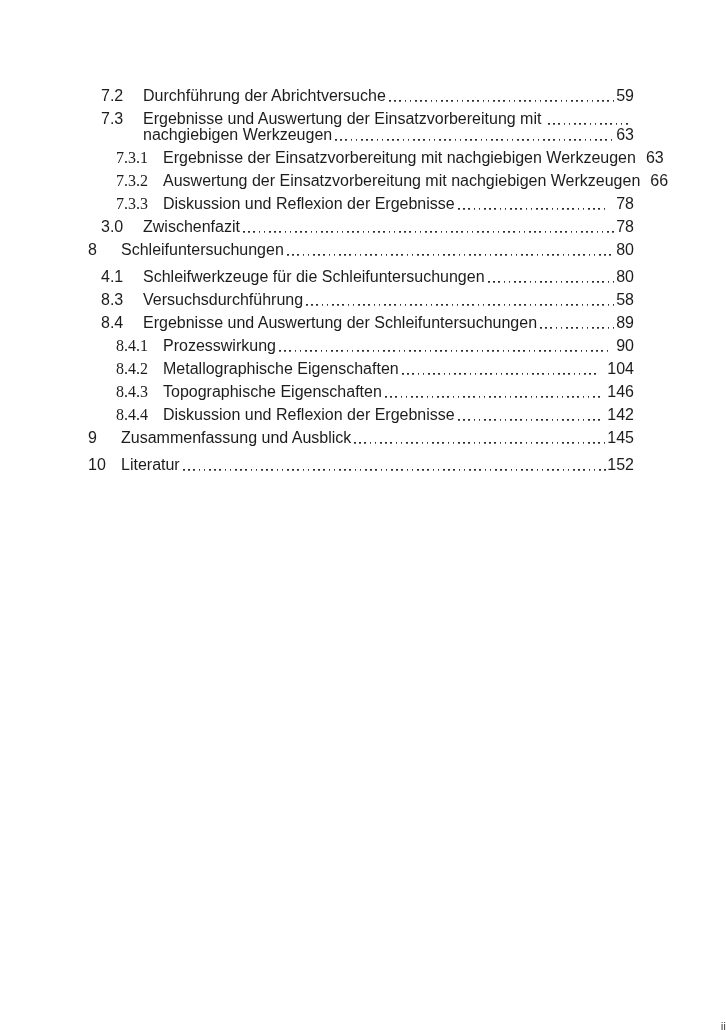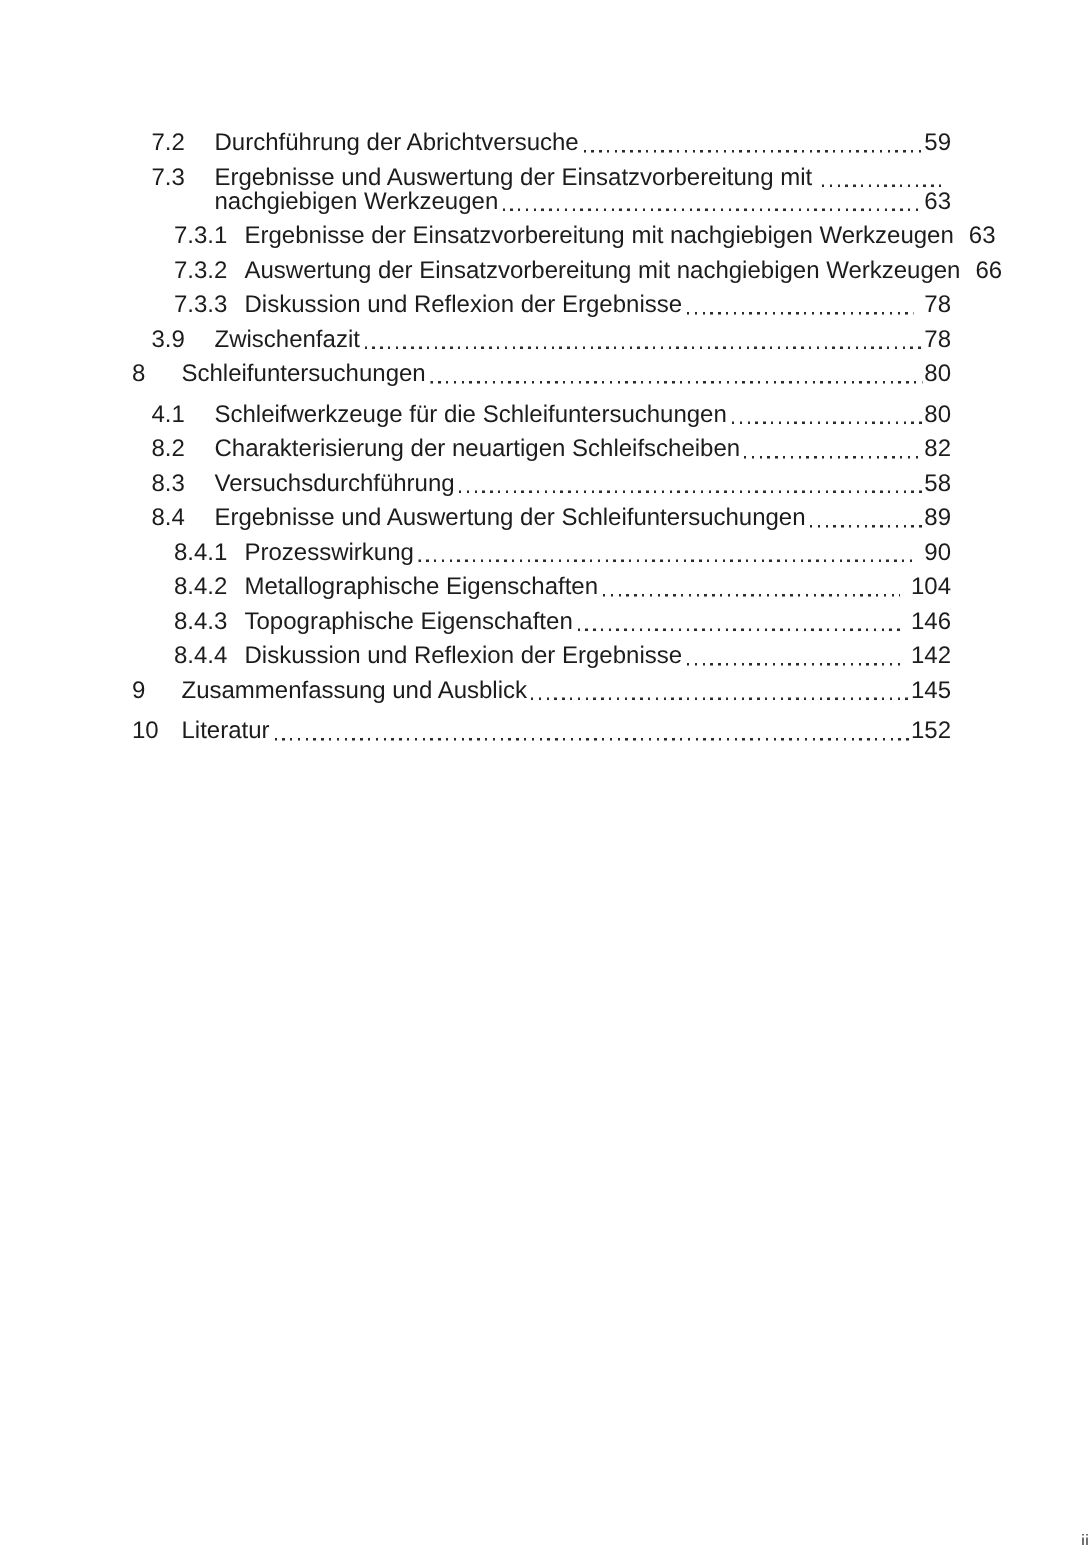--- a/index.html
+++ b/index.html
@@ -35,21 +35,21 @@
     line-height: 16px;
   }
   .num {
     flex: none;
     white-space: nowrap;
   }
   .l1 .num { width: 33px; }
   .l2 { padding-left: 13px; }
   .l2 .num { width: 42px; }
   .l3 { padding-left: 28px; }
-  .l3 .num { width: 47px; }
+  .l3 .num { width: 47px; font-family: Liberation Serif, serif; }
   .title {
     flex: none;
     white-space: nowrap;
   }
   .dots {
     flex: 1 1 auto;
     align-self: stretch;
     margin-left: 3px;
     margin-right: 1px;
     background-image: repeating-linear-gradient(
@@ -124,48 +124,40 @@
     <div class="toc-entry l3">
       <div class="toc-row">
         <span class="num">7.3.3</span>
         <span class="title">Diskussion und Reflexion der Ergebnisse</span>
         <span class="dots"></span>
         <span class="page">78</span>
       </div>
     </div>
     <div class="toc-entry l2">
       <div class="toc-row">
-        <span class="num">3.9</span>
+        <span class="num">3.0</span>
         <span class="title">Zwischenfazit</span>
         <span class="dots"></span>
         <span class="page">78</span>
       </div>
     </div>
     <div class="toc-entry l1">
       <div class="toc-row">
         <span class="num">8</span>
         <span class="title">Schleifuntersuchungen</span>
         <span class="dots"></span>
         <span class="page">80</span>
       </div>
     </div>
     <div class="toc-entry l2">
       <div class="toc-row">
         <span class="num">4.1</span>
         <span class="title">Schleifwerkzeuge für die Schleifuntersuchungen</span>
         <span class="dots"></span>
         <span class="page">80</span>
-      </div>
-    </div>
-    <div class="toc-entry l2">
-      <div class="toc-row">
-        <span class="num">8.2</span>
-        <span class="title">Charakterisierung der neuartigen Schleifscheiben</span>
-        <span class="dots"></span>
-        <span class="page">82</span>
       </div>
     </div>
     <div class="toc-entry l2">
       <div class="toc-row">
         <span class="num">8.3</span>
         <span class="title">Versuchsdurchführung</span>
         <span class="dots"></span>
         <span class="page">58</span>
       </div>
     </div>

